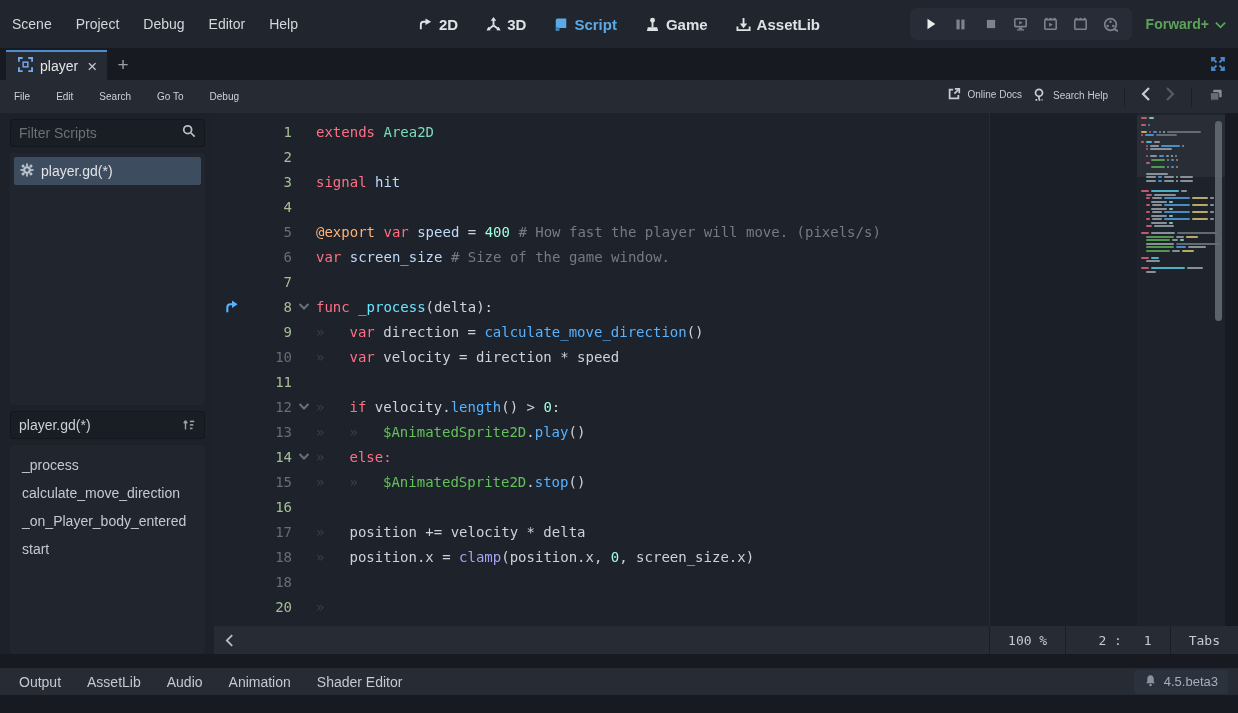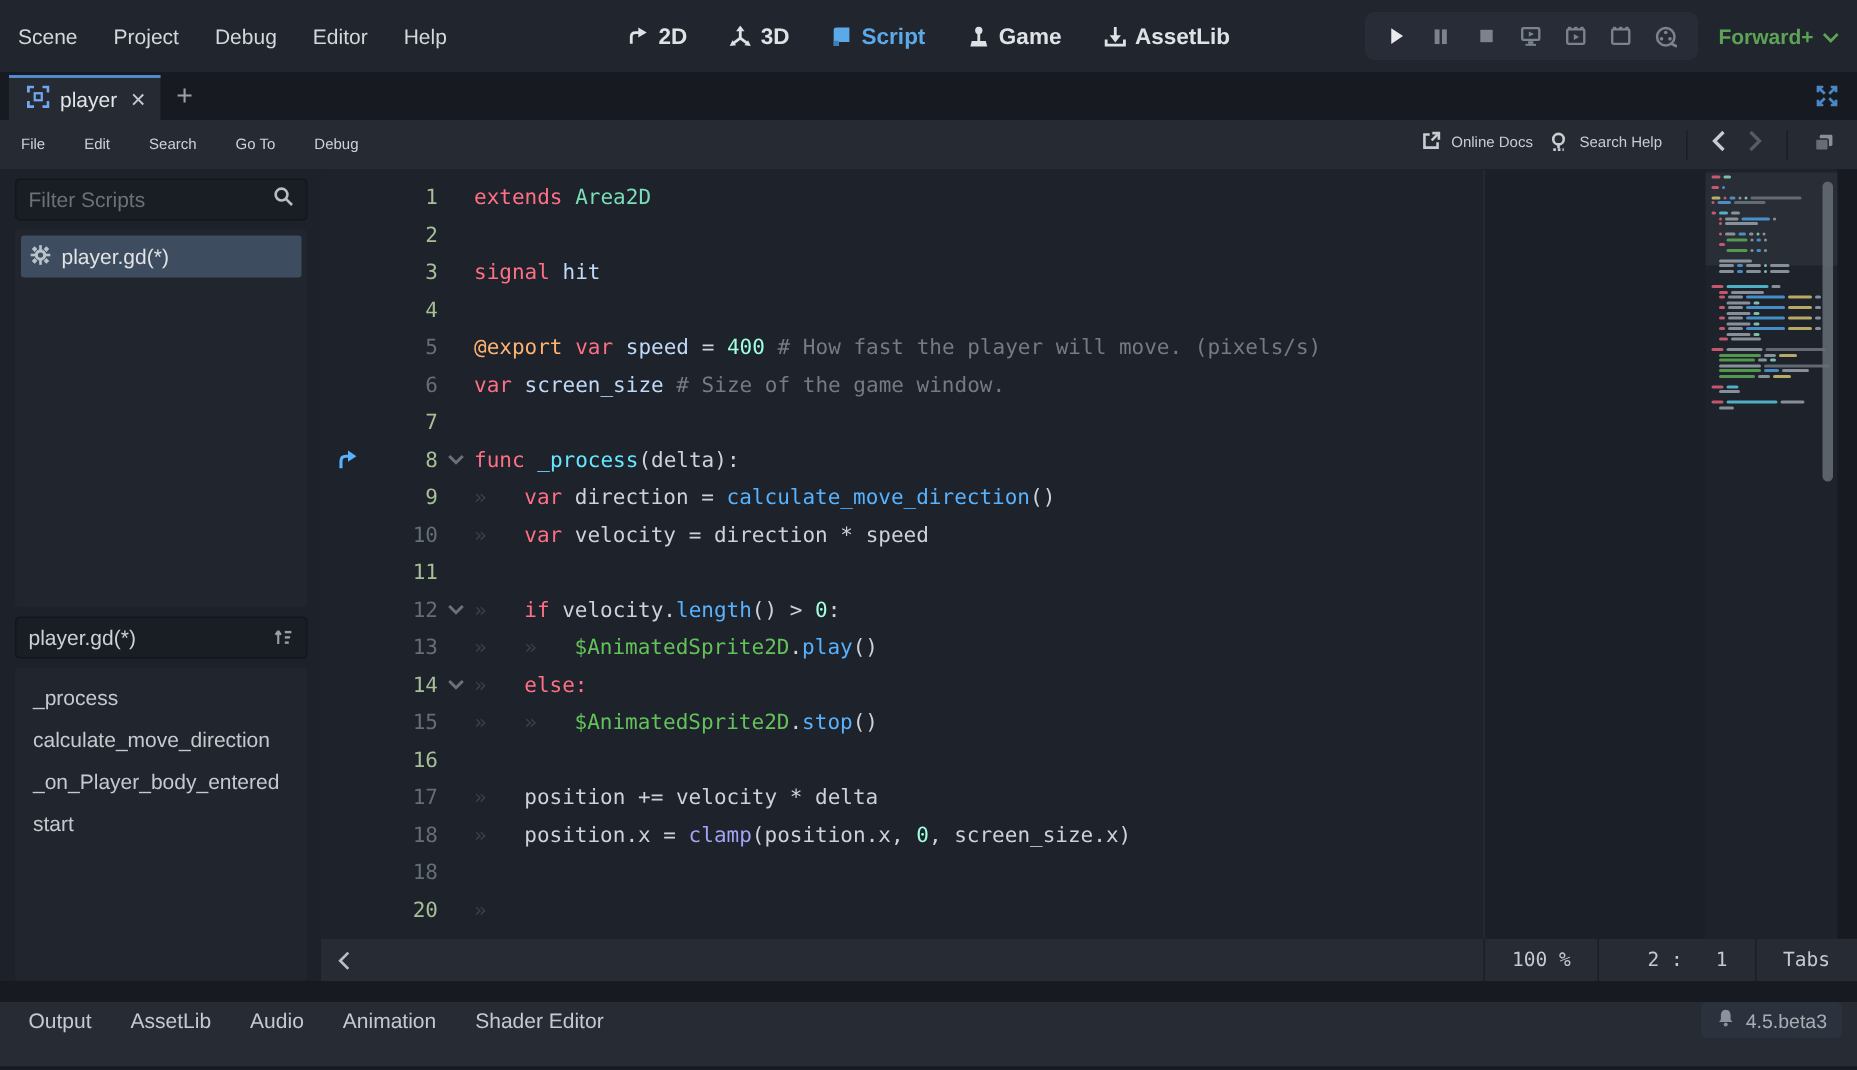--- a/index.html
+++ b/index.html
@@ -95,21 +95,21 @@
   .statusrow { height:28px; background:#262b34; display:flex; align-items:center;
                font-family:"DejaVu Sans Mono", monospace; font-size:13px; color:#c6c9ce; }
   .statusrow .back { width:30px; display:flex; justify-content:center; }
   .status-cells { margin-left:auto; display:flex; align-items:center; height:100%; }
   .scell { padding:0 18px; display:flex; align-items:center; height:100%;
            border-left:1px solid #1a1e26; }
   .linecol .v { display:inline-block; min-width:22px; text-align:right; }
 
   
   .gaprow { height:14px; background:#171b21; }
-  .bottombar { height:43px; background:#262b34; display:flex; align-items:flex-start; padding:0 10px; }
+  .bottombar { height:27px; background:#262b34; display:flex; align-items:center; padding:0 10px; }
   .bottom-items { display:flex; gap:8px; }
   .bottom-items span { padding:4px 9px; font-size:14px; color:#c6c9ce; }
   .version-box { margin-left:auto; background:#2c323d; border-radius:4px; height:24px;
                  display:flex; align-items:center; gap:7px; padding:0 10px; }
   .version-box span { font-size:13px; color:#a9aeb5; }
   .footer { height:11px; background:#171b21; }
 </style>
 </head>
 <body>
 

